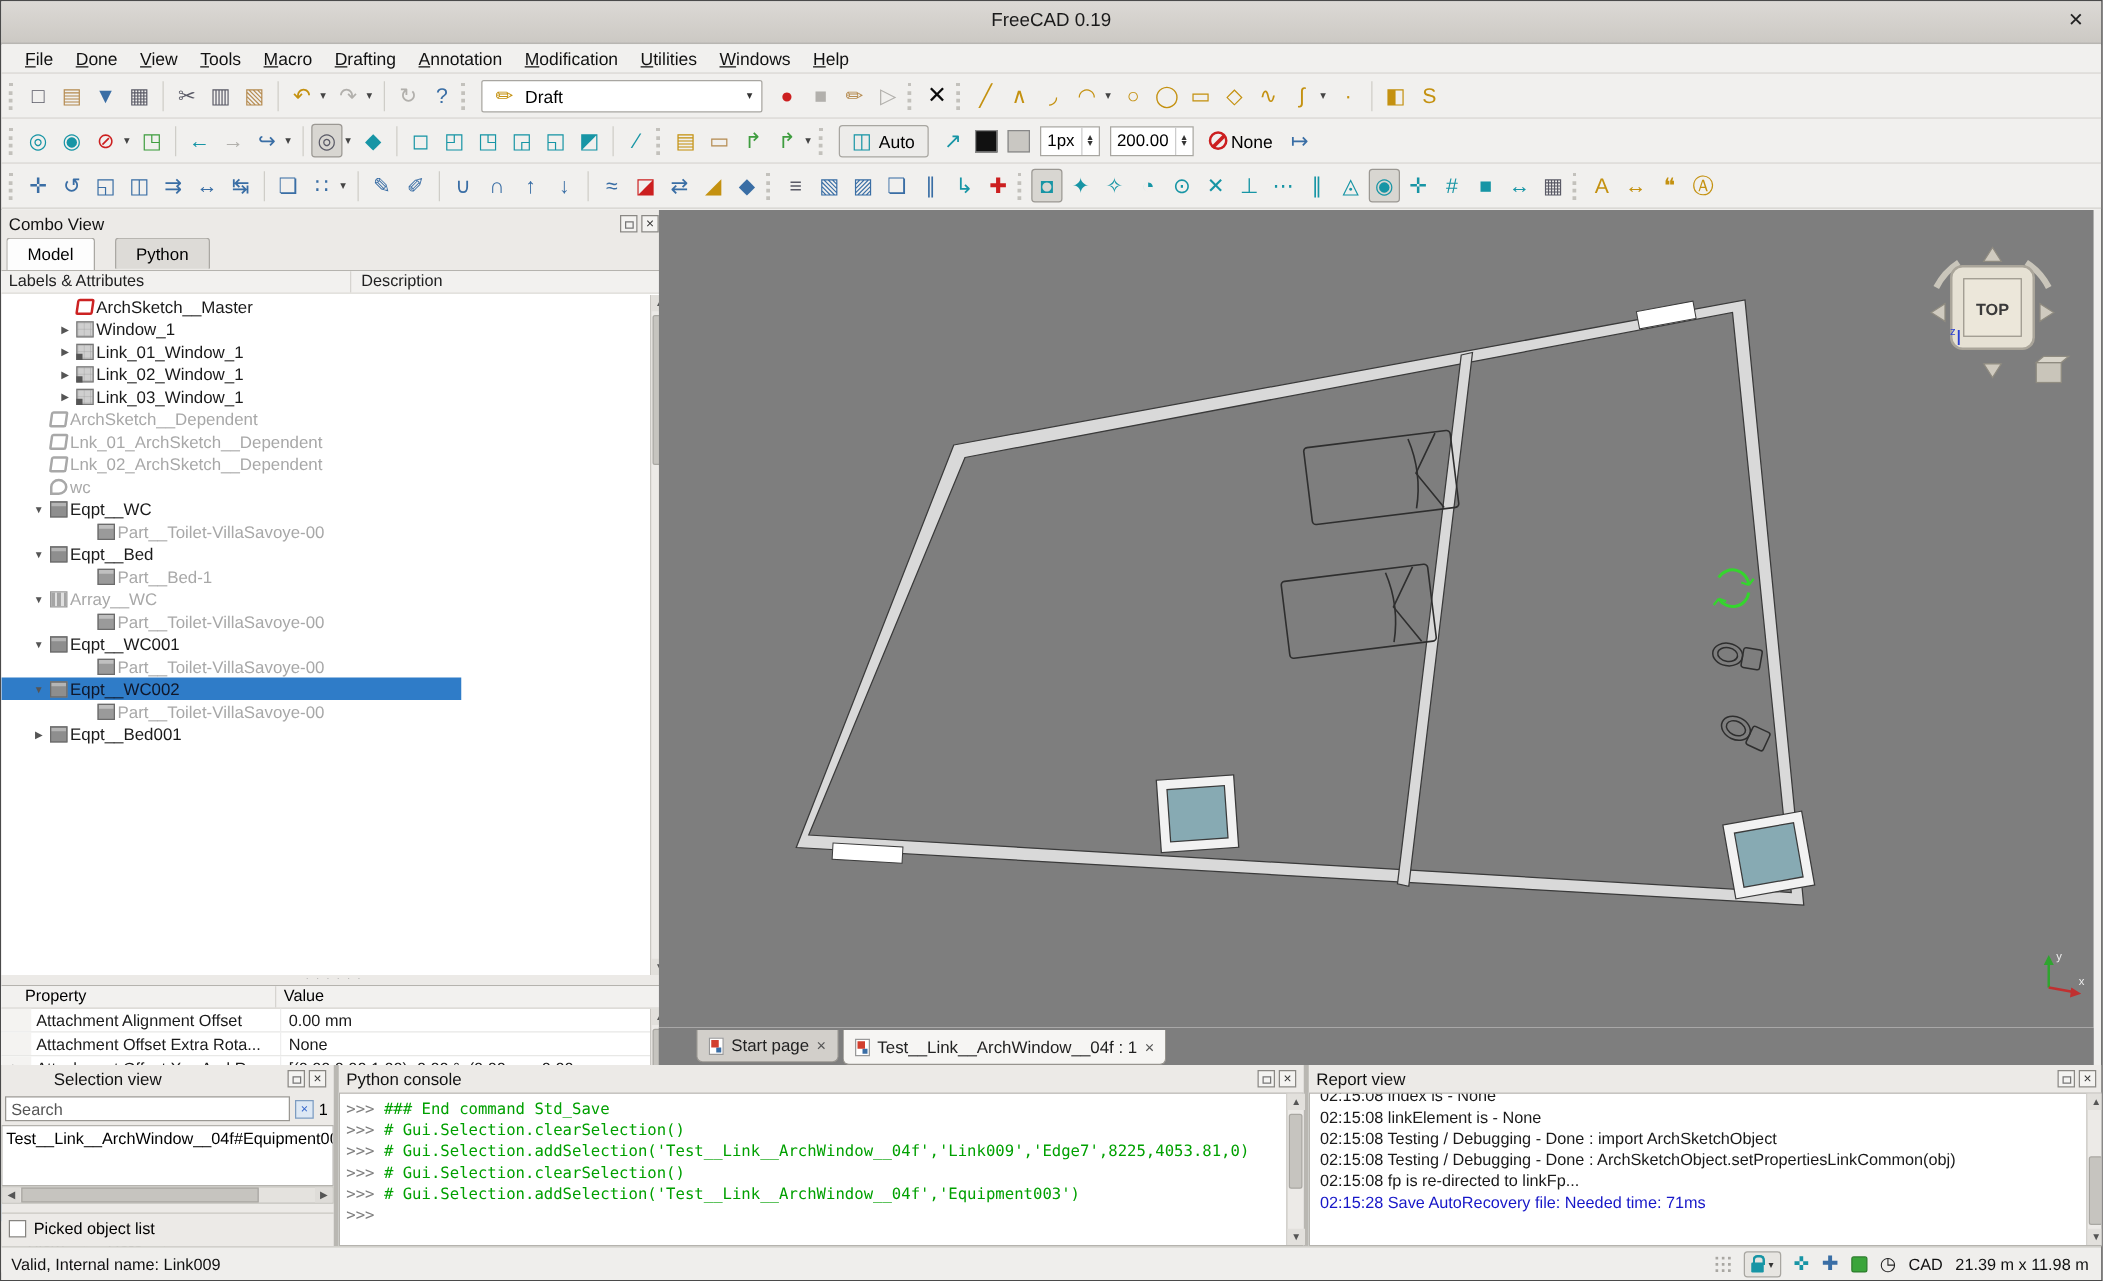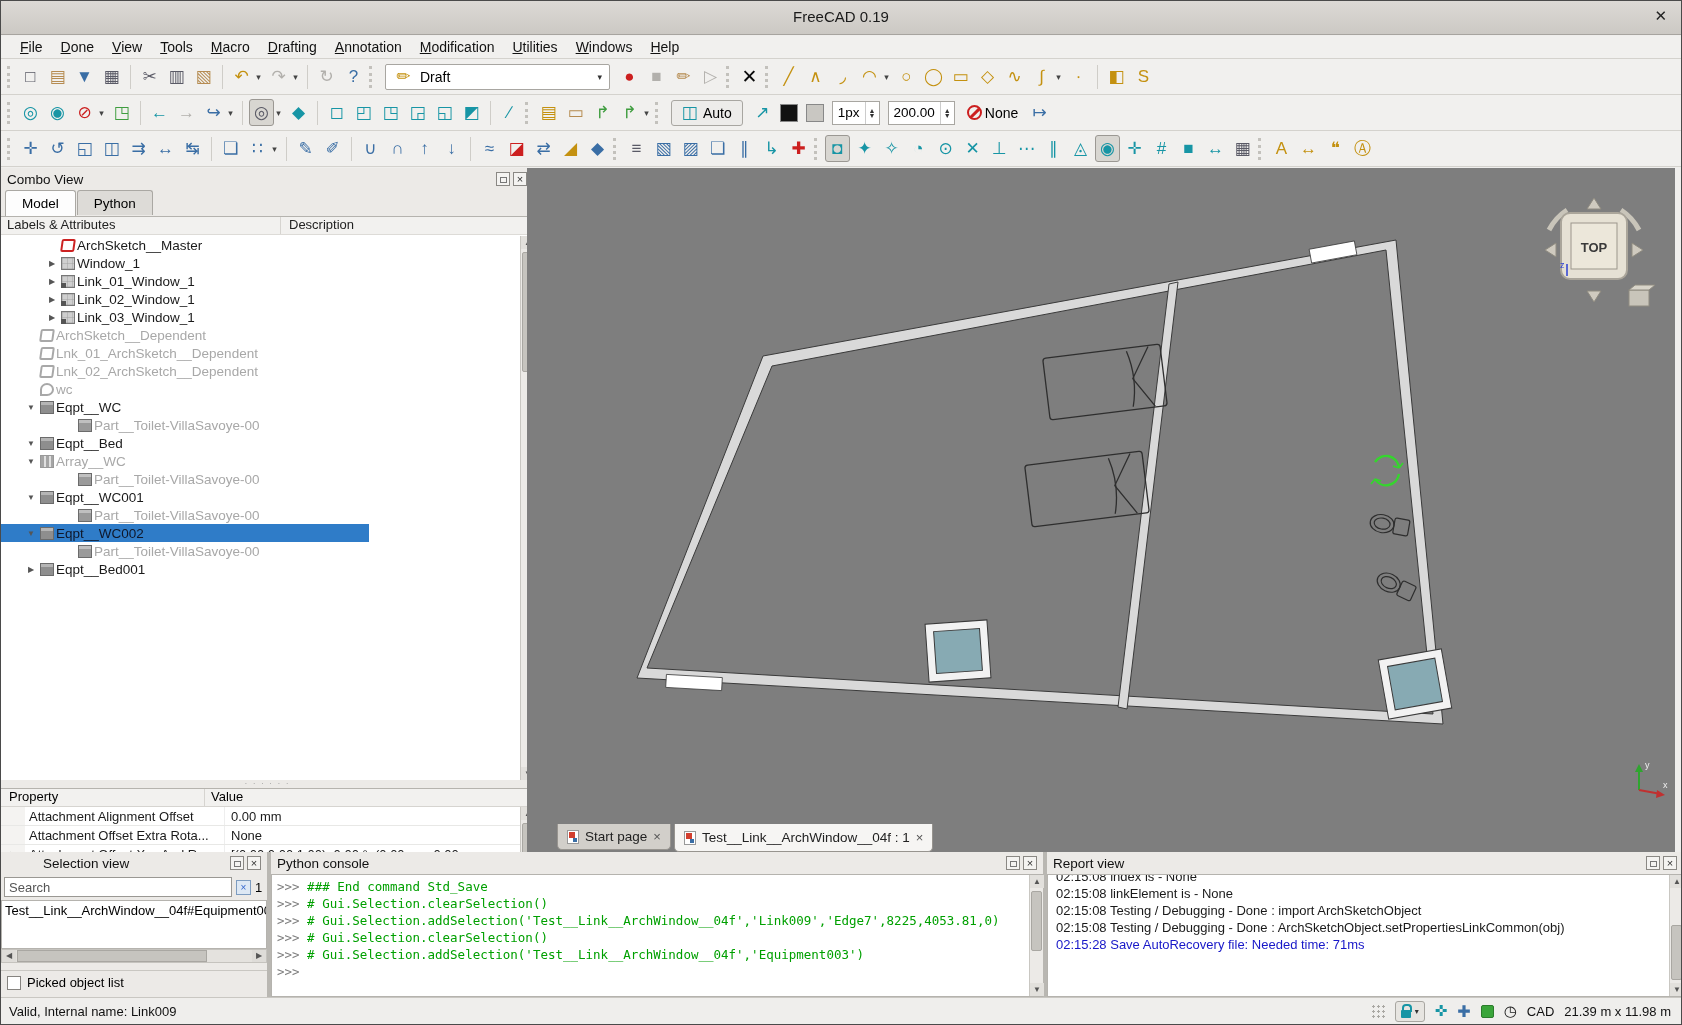--- a/index.html
+++ b/index.html
@@ -35,21 +35,21 @@
   .noslash::after{content:"";position:absolute;left:-1px;top:4.5px;width:13px;height:2.5px;background:#cc1f1f;transform:rotate(-45deg);}
   
   #main{position:absolute;left:0;top:167px;width:100%;height:684px;}
   
   #combo{position:absolute;left:0;top:0;width:533px;height:684px;background:#eceae7;border-right:1px solid #aoa;border-right:1px solid #a9a7a2;}
   .docktitle{height:22px;display:flex;align-items:center;padding:0 6px;font-size:13.5px;color:#111;}
   .dockbtns{margin-left:auto;display:flex;gap:3px;}
   .fbtn{width:14px;height:14px;border:1px solid #8a8884;background:#f4f3f1;position:relative;display:inline-block;}
   .fbtn::after{content:"";position:absolute;left:3px;top:4px;width:5px;height:4px;border:1px solid #777;}
   .xbtn{width:14px;height:14px;border:1px solid #8a8884;background:#f4f3f1;font-size:11px;line-height:12px;text-align:center;color:#333;display:inline-block;}
-  #combotabs{position:absolute;left:0;top:22px;height:26px;display:flex;padding-left:4px;gap:1px;}
+  #combotabs{position:absolute;left:0;top:22px;height:26px;display:flex;padding-left:4px;gap:16px;}
   .ctab{height:25px;padding:0 16px;display:flex;align-items:center;font-size:13.5px;border:1px solid #aaa8a3;border-bottom:none;border-radius:3px 3px 0 0;background:#dddbd7;}
   .ctab.active{background:#fdfdfd;height:26px;}
   #treewrap{position:absolute;left:0;top:48px;width:533px;height:564px;background:#fff;border-top:1px solid #b5b3ae;}
   #treehead{display:flex;height:18px;background:#f2f1ef;border-bottom:1px solid #dddbd7;font-size:13px;color:#222;}
   #treehead .th1{width:280px;padding-left:6px;border-right:1px solid #d6d4d0;}
   #treehead .th2{padding-left:8px;}
   #treerows{position:absolute;left:0;top:19px;right:15px;bottom:0;overflow:hidden;}
   .trow{display:flex;align-items:center;height:18px;font-size:13.5px;color:#1a1a1a;white-space:nowrap;}
   .trow.gray .tlabel{color:#a8a8a8;}
   .trow.sel{background:#2f7cc8;width:368px;}
@@ -68,21 +68,21 @@
   .ti-array{border:1px solid #999;background:repeating-linear-gradient(90deg,#a5a5a5 0 3px,#e0e0e0 3px 5px);}
   .vscroll{position:absolute;width:14px;background:#eceae7;border-left:1px solid #c9c7c2;}
   .vscroll .sa{position:absolute;left:0;width:14px;height:13px;font-size:8px;color:#555;text-align:center;line-height:13px;background:#e2e0dc;}
   .vscroll .thumb{position:absolute;left:1px;width:11px;background:#c6c4bf;border:1px solid #a9a7a2;border-radius:2px;}
   #treescroll{right:0;top:19px;bottom:0;}
   
   #vsplit{position:absolute;left:0;top:612px;width:533px;height:8px;background:#eceae7;text-align:center;font-size:7px;color:#999;line-height:8px;letter-spacing:2px;}
   
   #propwrap{position:absolute;left:0;top:620px;width:533px;height:198px;background:#fff;border-top:1px solid #b5b3ae;}
   #prophead{display:flex;height:18px;background:#f2f1ef;border-bottom:1px solid #d6d4d0;font-size:13px;}
-  #prophead .ph1{width:204px;padding-left:8px;border-right:1px solid #d6d4d0;}
+  #prophead .ph1{width:220px;padding-left:19px;border-right:1px solid #d6d4d0;}
   #prophead .ph2{padding-left:6px;}
   .prow{display:flex;height:19px;align-items:center;border-bottom:1px solid #e8e8e6;font-size:13px;color:#1a1a1a;}
   .pgut{width:24px;height:100%;background:#f4f3f1;font-size:8px;color:#444;display:flex;align-items:center;justify-content:center;flex:none;}
   .pname{width:200px;height:100%;display:flex;align-items:center;padding-left:4px;overflow:hidden;white-space:nowrap;border-right:1px solid #eee;flex:none;}
   .pval{flex:1;height:100%;display:flex;align-items:center;padding-left:6px;overflow:hidden;white-space:nowrap;position:relative;}
   .prow.sel .pgut,.prow.sel .pname{background:#2f7cc8;color:#fff;}
   .editsel{background:#2f7cc8;color:#fff;padding:0 3px;}
   .fxcirc{position:absolute;right:20px;top:4px;width:10px;height:10px;border:2px solid #4a7fd4;border-radius:50%;}
   .ddbtn{position:absolute;right:16px;top:1px;width:17px;height:16px;border:1px solid #b0aeaa;background:#e9e7e3;font-size:8px;color:#333;display:flex;align-items:center;justify-content:center;}
   #propscroll{right:0;top:18px;bottom:0;}
@@ -454,20 +454,25 @@
             <div class="trow lvlc gray">
               <span class="tarrow"></span>
               <span class="ti ti-part"></span>
               <span class="tlabel">Part__Toilet-VillaSavoye-00</span>
             </div>
             <div class="trow lvlb">
               <span class="tarrow">▼</span>
               <span class="ti ti-eqpt"></span>
               <span class="tlabel">Eqpt__Bed</span>
             </div>
+            <div class="trow lvlc gray">
+              <span class="tarrow"></span>
+              <span class="ti ti-part"></span>
+              <span class="tlabel">Part__Bed-1</span>
+            </div>
             <div class="trow lvlb gray">
               <span class="tarrow">▼</span>
               <span class="ti ti-array"></span>
               <span class="tlabel">Array__WC</span>
             </div>
             <div class="trow lvlc gray">
               <span class="tarrow"></span>
               <span class="ti ti-part"></span>
               <span class="tlabel">Part__Toilet-VillaSavoye-00</span>
             </div>
@@ -746,20 +751,21 @@
           <span class="xbtn">×</span>
         </span>
       </div>
       <div class="dockbody">
         <div id="repbody">
             <div id="replines">
               <div class="rline">02:15:08  index is -  None</div>
               <div class="rline">02:15:08  linkElement is -  None</div>
               <div class="rline">02:15:08   Testing / Debugging - Done :  import ArchSketchObject</div>
               <div class="rline">02:15:08   Testing / Debugging - Done :  ArchSketchObject.setPropertiesLinkCommon(obj)</div>
+              <div class="rline">02:15:08  fp is re-directed to linkFp...</div>
               <div class="rline blue">02:15:28  Save AutoRecovery file: Needed time: 71ms</div>
             </div>
           </div>
       </div>
       <div id="repscroll" class="vscroll">
         <span class="sa" style="top:0">▲</span>
         <span class="thumb" style="bottom:16px;height:55px"></span>
         <span class="sa" style="bottom:0">▼</span>
       </div>
     </div>

